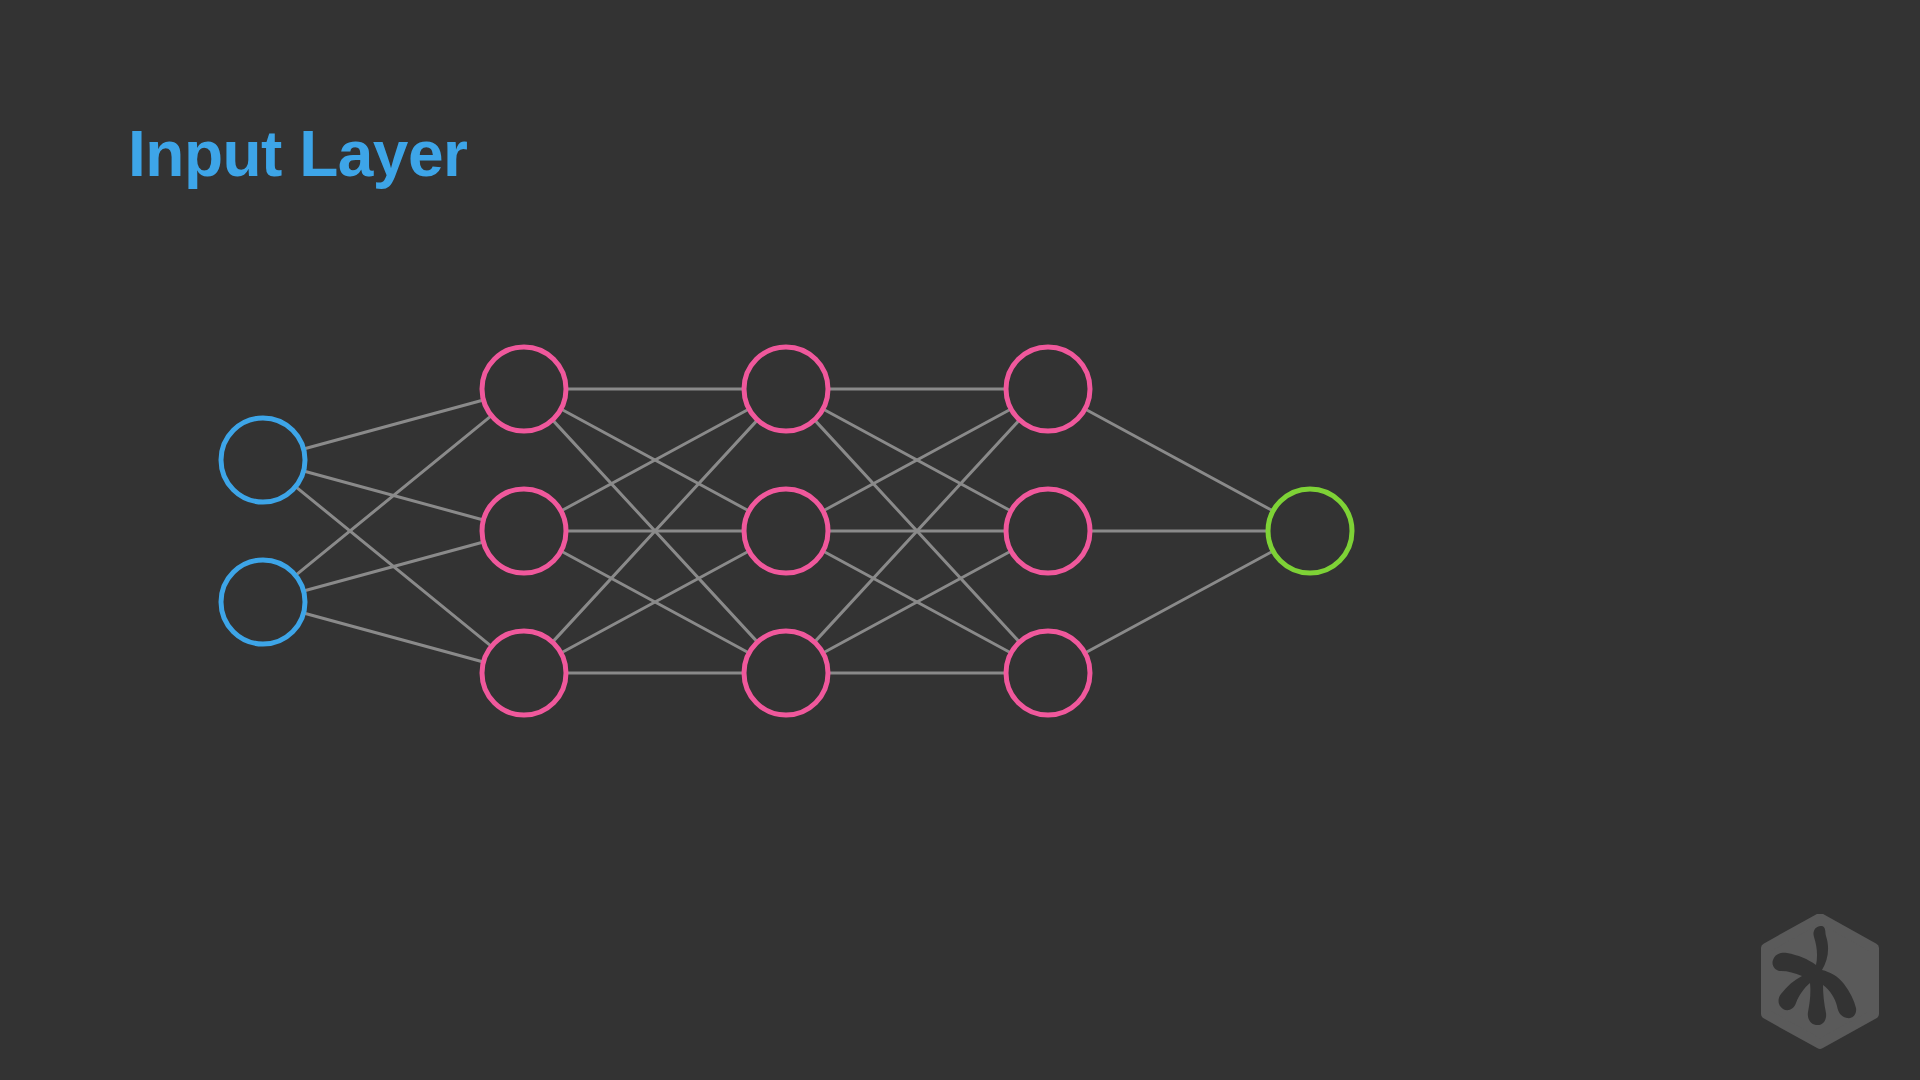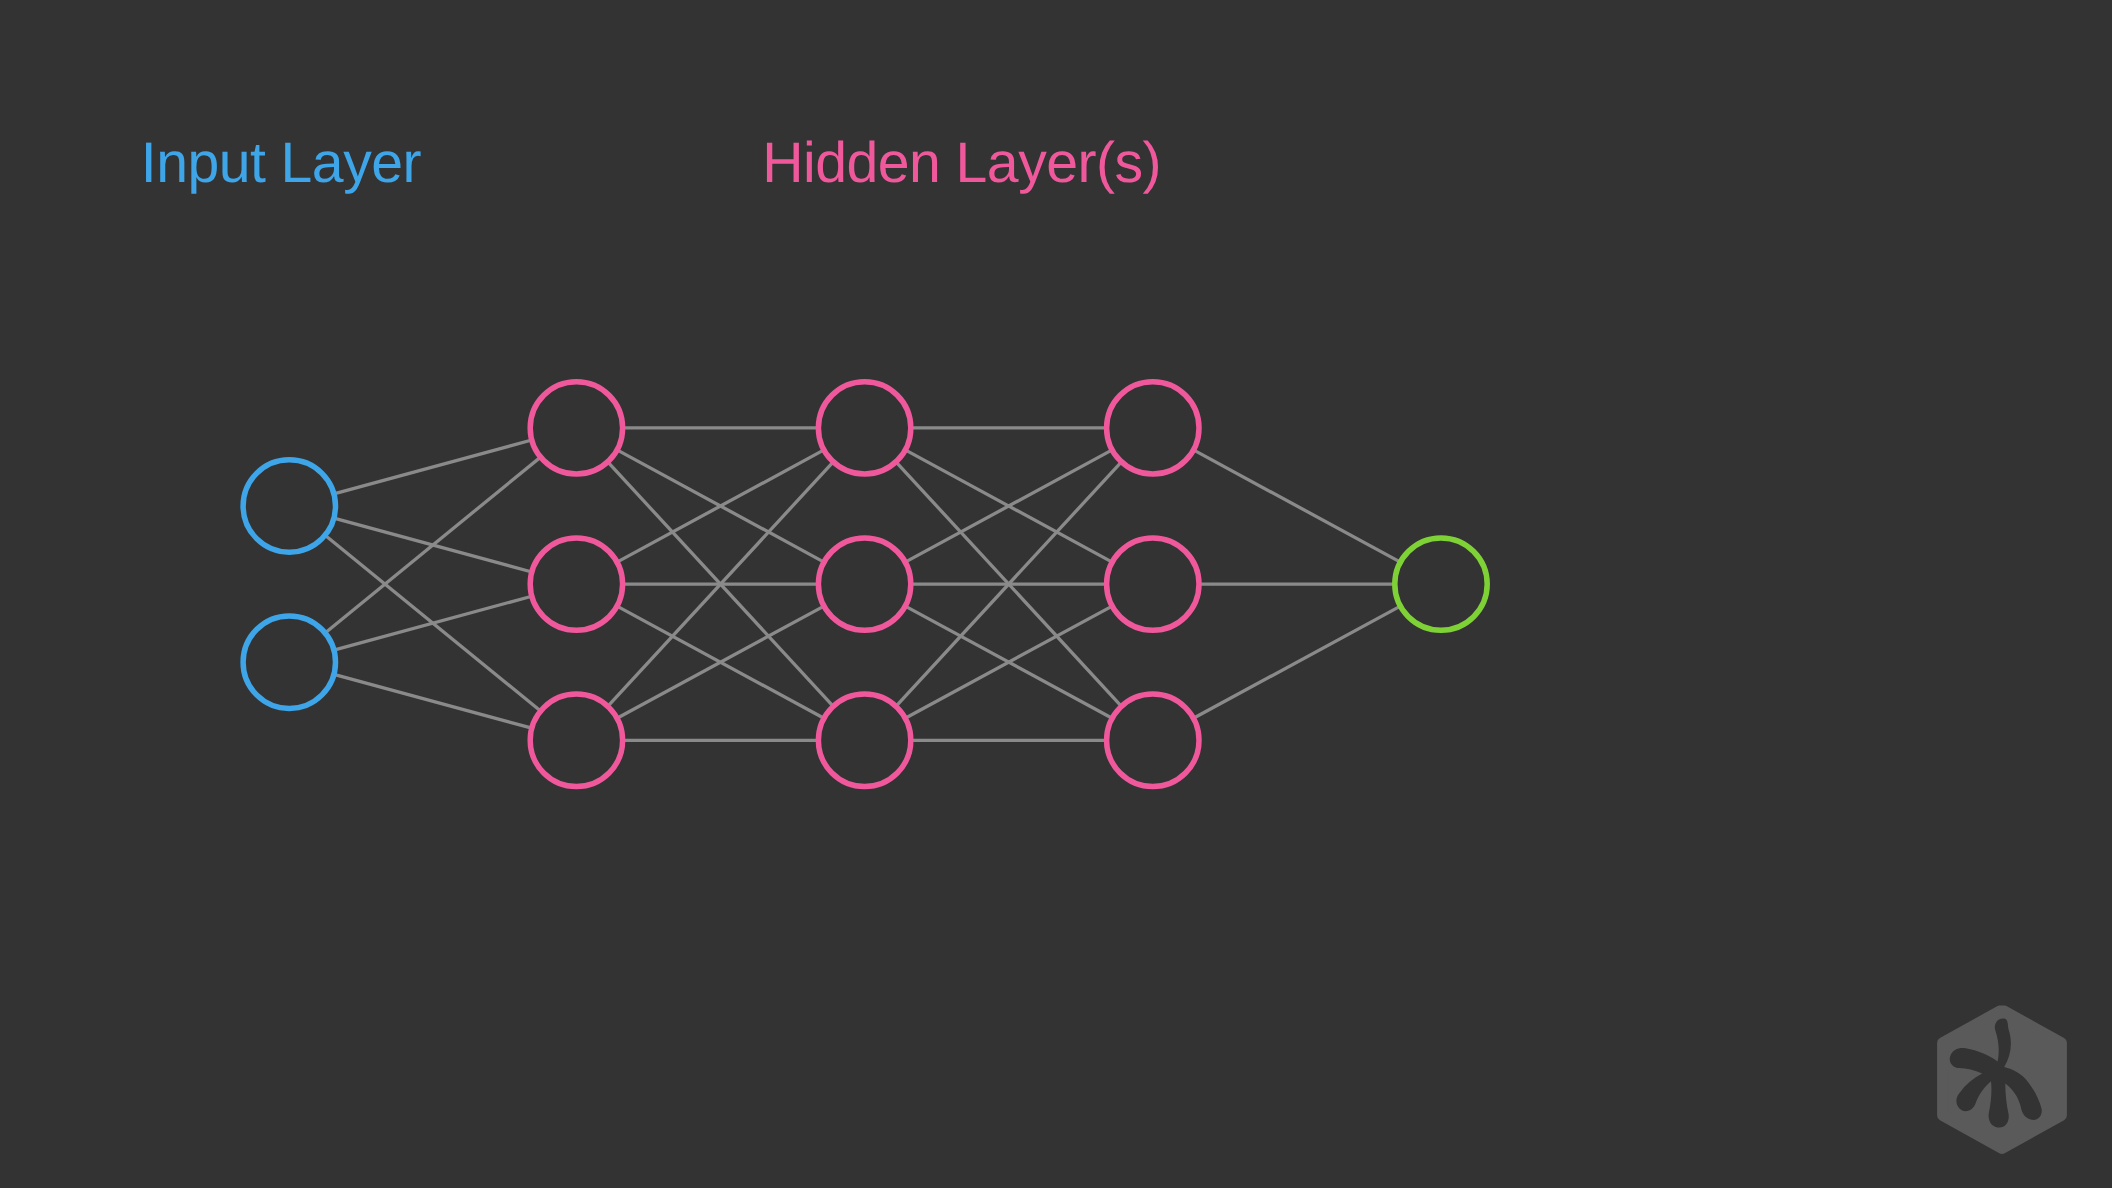--- a/index.html
+++ b/index.html
@@ -25,22 +25,22 @@
   .layer-labels {
     position: absolute;
     top: 0; left: 0;
     width: 1920px;
     height: 1080px;
     pointer-events: none;
   }
   .layer-label {
     position: absolute;
     font-family: "Liberation Sans", sans-serif;
-    font-weight: normal;
-    font-size: 52px;
+    font-weight: bold;
+    font-size: 64px;
     letter-spacing: -0.5px;
     white-space: nowrap;
     line-height: 1;
   }
   #label-input    { left: 128px;  top: 122px; }
   #label-hidden   { left: 693px;  top: 122px; }
   #label-output   { left: 1386px; top: 122px; }
 
   svg.net {
     position: absolute;
@@ -111,21 +111,20 @@
         <circle cx="786" cy="673" r="42" fill="none" stroke="#F0589C" stroke-width="5" class="node"></circle>
         <circle cx="1048" cy="389" r="42" fill="none" stroke="#F0589C" stroke-width="5" class="node"></circle>
         <circle cx="1048" cy="531" r="42" fill="none" stroke="#F0589C" stroke-width="5" class="node"></circle>
         <circle cx="1048" cy="673" r="42" fill="none" stroke="#F0589C" stroke-width="5" class="node"></circle>
         <circle cx="1310" cy="531" r="42" fill="none" stroke="#7ED236" stroke-width="5" class="node"></circle>
       </g>
   </svg>
 
   <div class="layer-labels">
     <div class="layer-label" id="label-input" style="color: rgb(61, 165, 232);">Input Layer</div>
-    <div class="layer-label" id="label-hidden" style="color: rgb(240, 88, 156);">Hidden Layer(s)</div>
   </div>
 
   <svg class="watermark" id="watermark-logo" viewBox="0 0 128 140">
     <path id="wm-hex" d="M64 4 L118 34 L118 100 L64 130 L10 100 L10 34 Z" stroke-linejoin="round" stroke-width="10" fill="#5A5A5A" stroke="#5A5A5A"></path>
     <path id="wm-glyph" d="M70 22
              C 74 34, 72 46, 66 56
              C 74 58, 82 62, 88 70
              C 94 78, 98 86, 100 94
              C 101 100, 97 105, 91 104
              C 85 103, 82 98, 81 92

